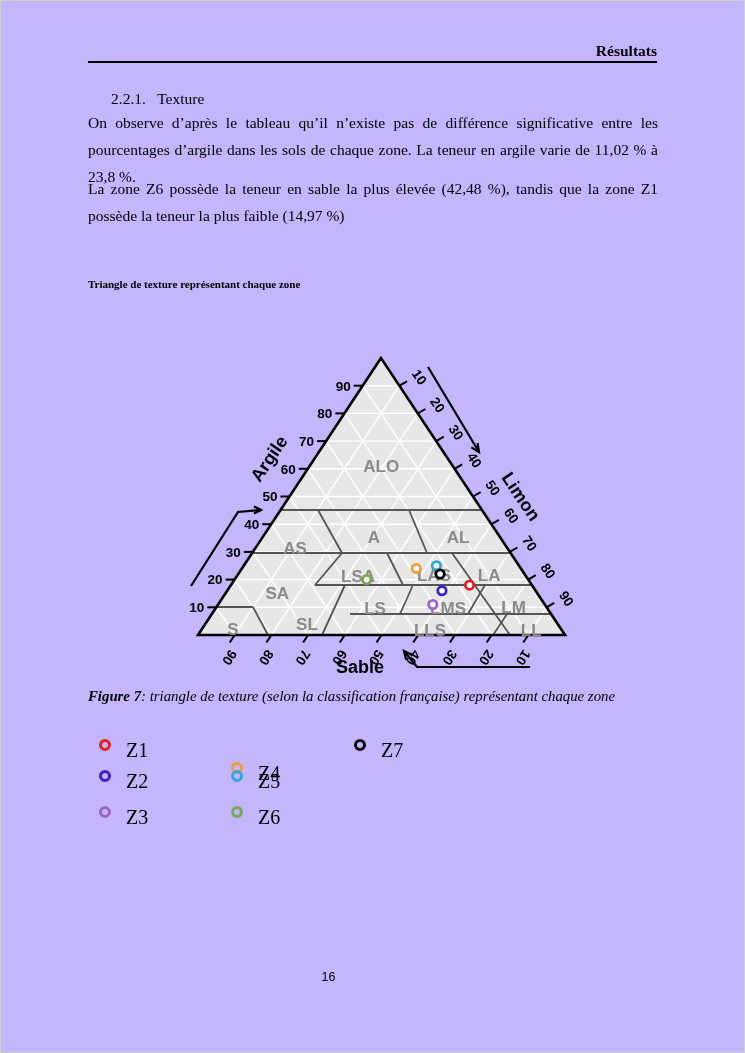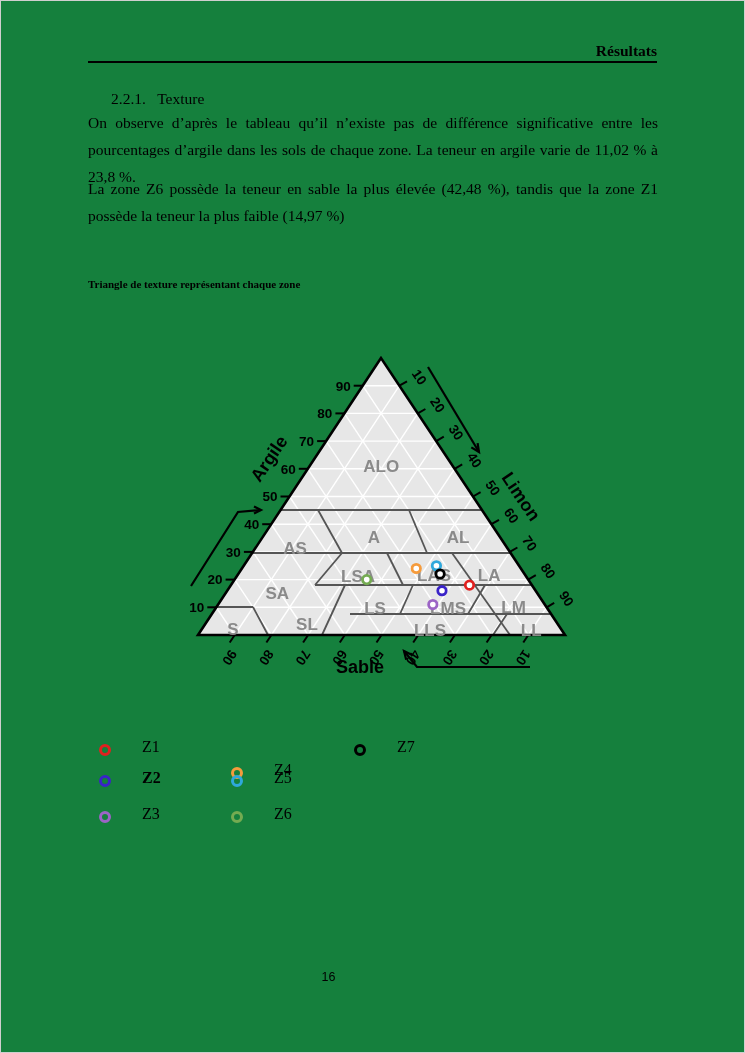--- a/index.html
+++ b/index.html
@@ -1,31 +1,31 @@
 <!DOCTYPE html>
 <html><head>
 <meta charset="utf-8">
 <style>
   html,body{margin:0;padding:0;background:#9a9a9a;}
-  .page{position:relative;width:745px;height:1053px;margin:0 auto;background:#15803d;
+  .page{position:relative;width:745px;height:1053px;margin:0 auto;background:#c4b5fd;
         font-family:"Liberation Serif",serif;color:#000;overflow:hidden;
         box-shadow:inset 0 0 0 1px #cfcfcf;}
   .abs{position:absolute;}
   .hdr{top:42px;right:88px;font-weight:bold;font-size:15.5px;}
   .rule{left:88px;top:61px;width:569px;height:2px;background:#000;}
   .sec{left:111px;top:90px;font-weight:normal;font-size:15.5px;white-space:pre;}
   .body-block{left:88px;width:570px;font-size:15.5px;line-height:27px;text-align:justify;}
   #p1{top:109px;}
   #p23{top:175px;}
   .para{margin:0 0 14px 0;}
   .fig-h{left:88px;top:278px;font-weight:bold;font-size:11px;}
   .caption{left:88px;top:688px;font-size:14.8px;font-style:italic;}
   .caption .cap-prefix{font-weight:bold;}
   svg.fig{position:absolute;left:0;top:0;width:745px;height:1053px;}
-  .legend-item{position:absolute;display:flex;align-items:flex-end;height:17px;font-size:16px;gap:16px;}
+  .legend-item{position:absolute;display:flex;align-items:flex-start;height:17px;font-size:20px;}
   .ring{display:inline-block;width:6px;height:6px;border-radius:50%;border:3.5px solid #000;margin-right:15px;}
   .pageno{left:0;top:970px;width:657px;text-align:center;font-size:12.5px;
           font-family:"Liberation Sans",sans-serif;}
 </style>
 </head>
 <body>
 
 <div class="page">
 
   <div class="abs hdr">Résultats</div>
@@ -180,27 +180,30 @@
         <circle cx="469.49" cy="585.14" r="4.2" fill="#ffffff" stroke="#e1201f" stroke-width="2.8"></circle>
         <circle cx="441.97499999999997" cy="590.68" r="4.2" fill="#ffffff" stroke="#3a23c8" stroke-width="2.8"></circle>
         <circle cx="432.82500000000005" cy="604.53" r="4.2" fill="#ffffff" stroke="#9c64c6" stroke-width="2.8"></circle>
         <circle cx="416.245" cy="568.52" r="4.2" fill="#ffffff" stroke="#f59b3c" stroke-width="2.8"></circle>
         <circle cx="436.42499999999995" cy="565.75" r="4.2" fill="#ffffff" stroke="#2fa8dc" stroke-width="2.8"></circle>
         <circle cx="366.72" cy="579.6" r="4.2" fill="#ffffff" stroke="#74ab51" stroke-width="2.8"></circle>
         <circle cx="440.11" cy="574.06" r="4.2" fill="#ffffff" stroke="#000000" stroke-width="2.8"></circle>
       </g>
     </svg>
 
+  <div class="abs caption">
+    <span class="cap-prefix">Figure 7</span><span>: triangle de texture (selon la classification française) représentant chaque zone</span>
+  </div>
 
   <div id="legend">
       <div class="legend-item" style="left: 99px; top: 739px;">
         <span class="ring" style="border-color: rgb(225, 32, 31);"></span>
         <span>Z1</span>
       </div>
-      <div class="legend-item" style="left: 99px; top: 770px; font-weight: bold;">
+      <div class="legend-item" style="left: 99px; top: 770px;">
         <span class="ring" style="border-color: rgb(58, 35, 200);"></span>
         <span>Z2</span>
       </div>
       <div class="legend-item" style="left: 99px; top: 806px;">
         <span class="ring" style="border-color: rgb(156, 100, 198);"></span>
         <span>Z3</span>
       </div>
       <div class="legend-item" style="left: 231px; top: 739px; margin-top: 23px;">
         <span class="ring" style="border-color: rgb(245, 155, 60);"></span>
         <span>Z4</span>

